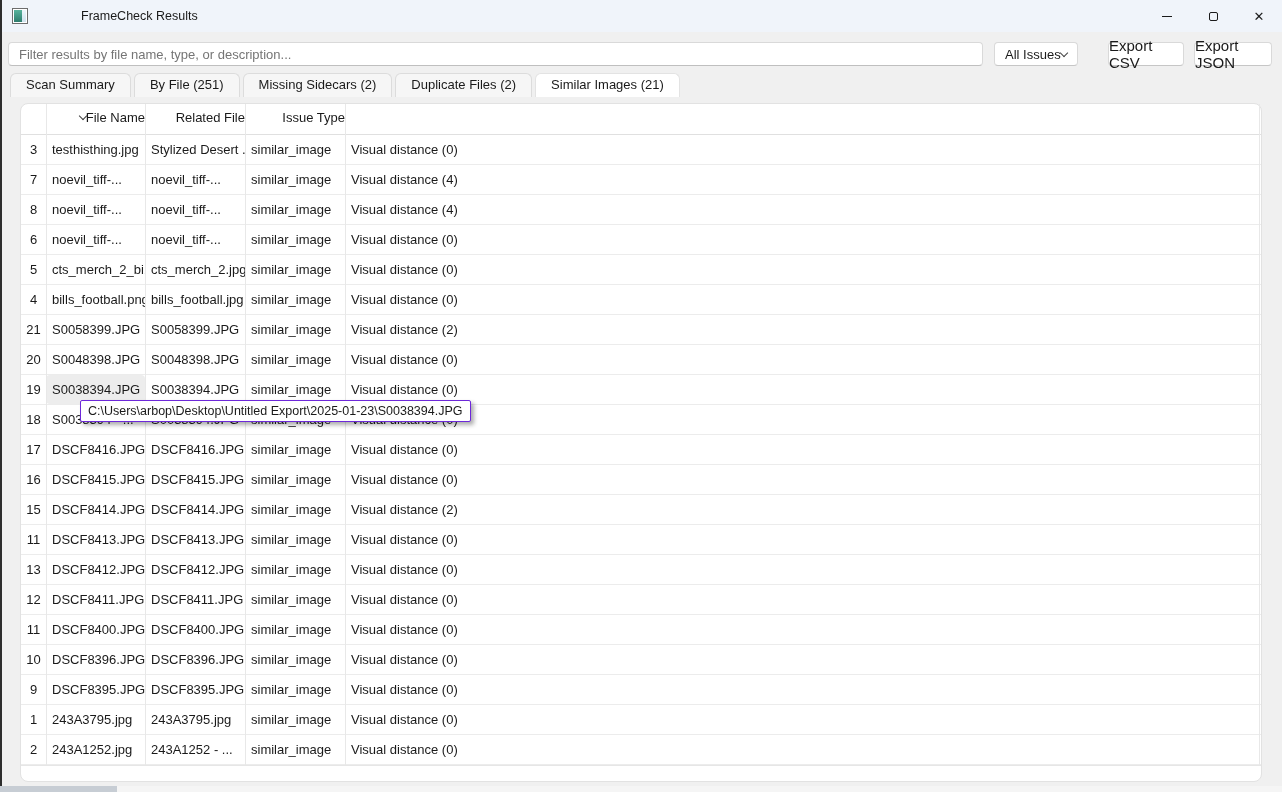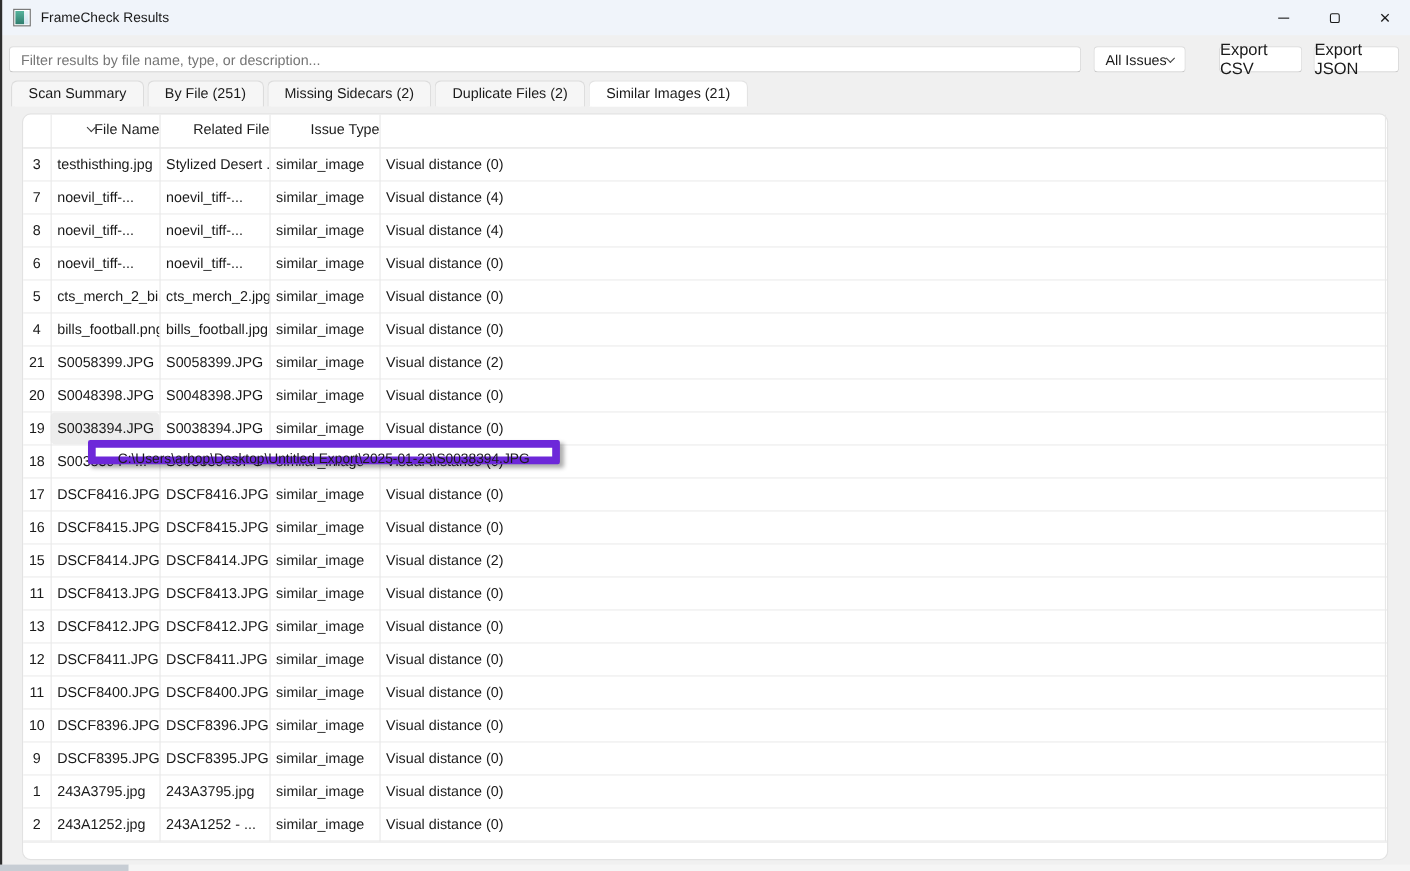--- a/index.html
+++ b/index.html
@@ -10,21 +10,21 @@
     font-size: 13px;
     color: #1a1a1a;
     background: #f0f0f0;
     overflow: hidden;
   }
 
   
   .titlebar {
     position: absolute; left:0; top:0; width:1282px; height:32px;
     background: #f0f4fa;
-    display: flex; align-items: center;
+    display: flex; align-items: center; gap: 44px;
   }
   .app-icon {
     width:16px; height:16px; margin-left:12px;
     border:1px solid #6d6d6d; background:#fff;
     display:flex; padding:1px;
   }
   .app-icon .teal { width:8px; height:100%; background:linear-gradient(#57b39c,#2e7d6e); }
   .app-icon .pale { flex:1; height:100%; background:linear-gradient(#eef6fb,#cfe3ee); }
   .title-text { margin-left:9px; font-size:12.5px; }
   .caption-buttons { margin-left:auto; display:flex; height:32px; }
@@ -101,22 +101,22 @@
   .c-num     { left:0;     width:25px;  text-align:center; }
   .c-file    { left:25px;  width:99px;  padding-left:6px; }
   .c-related { left:124px; width:100px; padding-left:6px; }
   .c-issue   { left:224px; width:100px; padding-left:6px; }
   .c-desc    { left:324px; width:914px; padding-left:6px; }
   .c-file.hovered { background:#ededed; border-radius:4px; }
 
   
   .tooltip {
     position:absolute; left:80px; top:400px; height:22px;
-    background:#ffffff; border:7px solid #6d28d9; border-radius:2px;
-    padding:0 20px; line-height:20px; font-size:12.5px; white-space:nowrap;
+    background:#ffffff; border:1px solid #6d28d9; border-radius:2px;
+    padding:0 7px; line-height:20px; font-size:12.5px; white-space:nowrap;
     box-shadow:3px 3px 4px rgba(0,0,0,0.32); z-index:50;
   }
 
   
   .edge-left { position:absolute; left:0; top:0; width:2px; height:786px; background:#2e2e2e; z-index:60; }
   .strip-bottom-dark  { position:absolute; left:0;   top:786px; width:117px;  height:6px; background:#c7cdd4; }
   .strip-bottom-light { position:absolute; left:117px; top:786px; width:1165px; height:6px; background:#f5f5f5; }
 </style>
 </head>
 <body>

